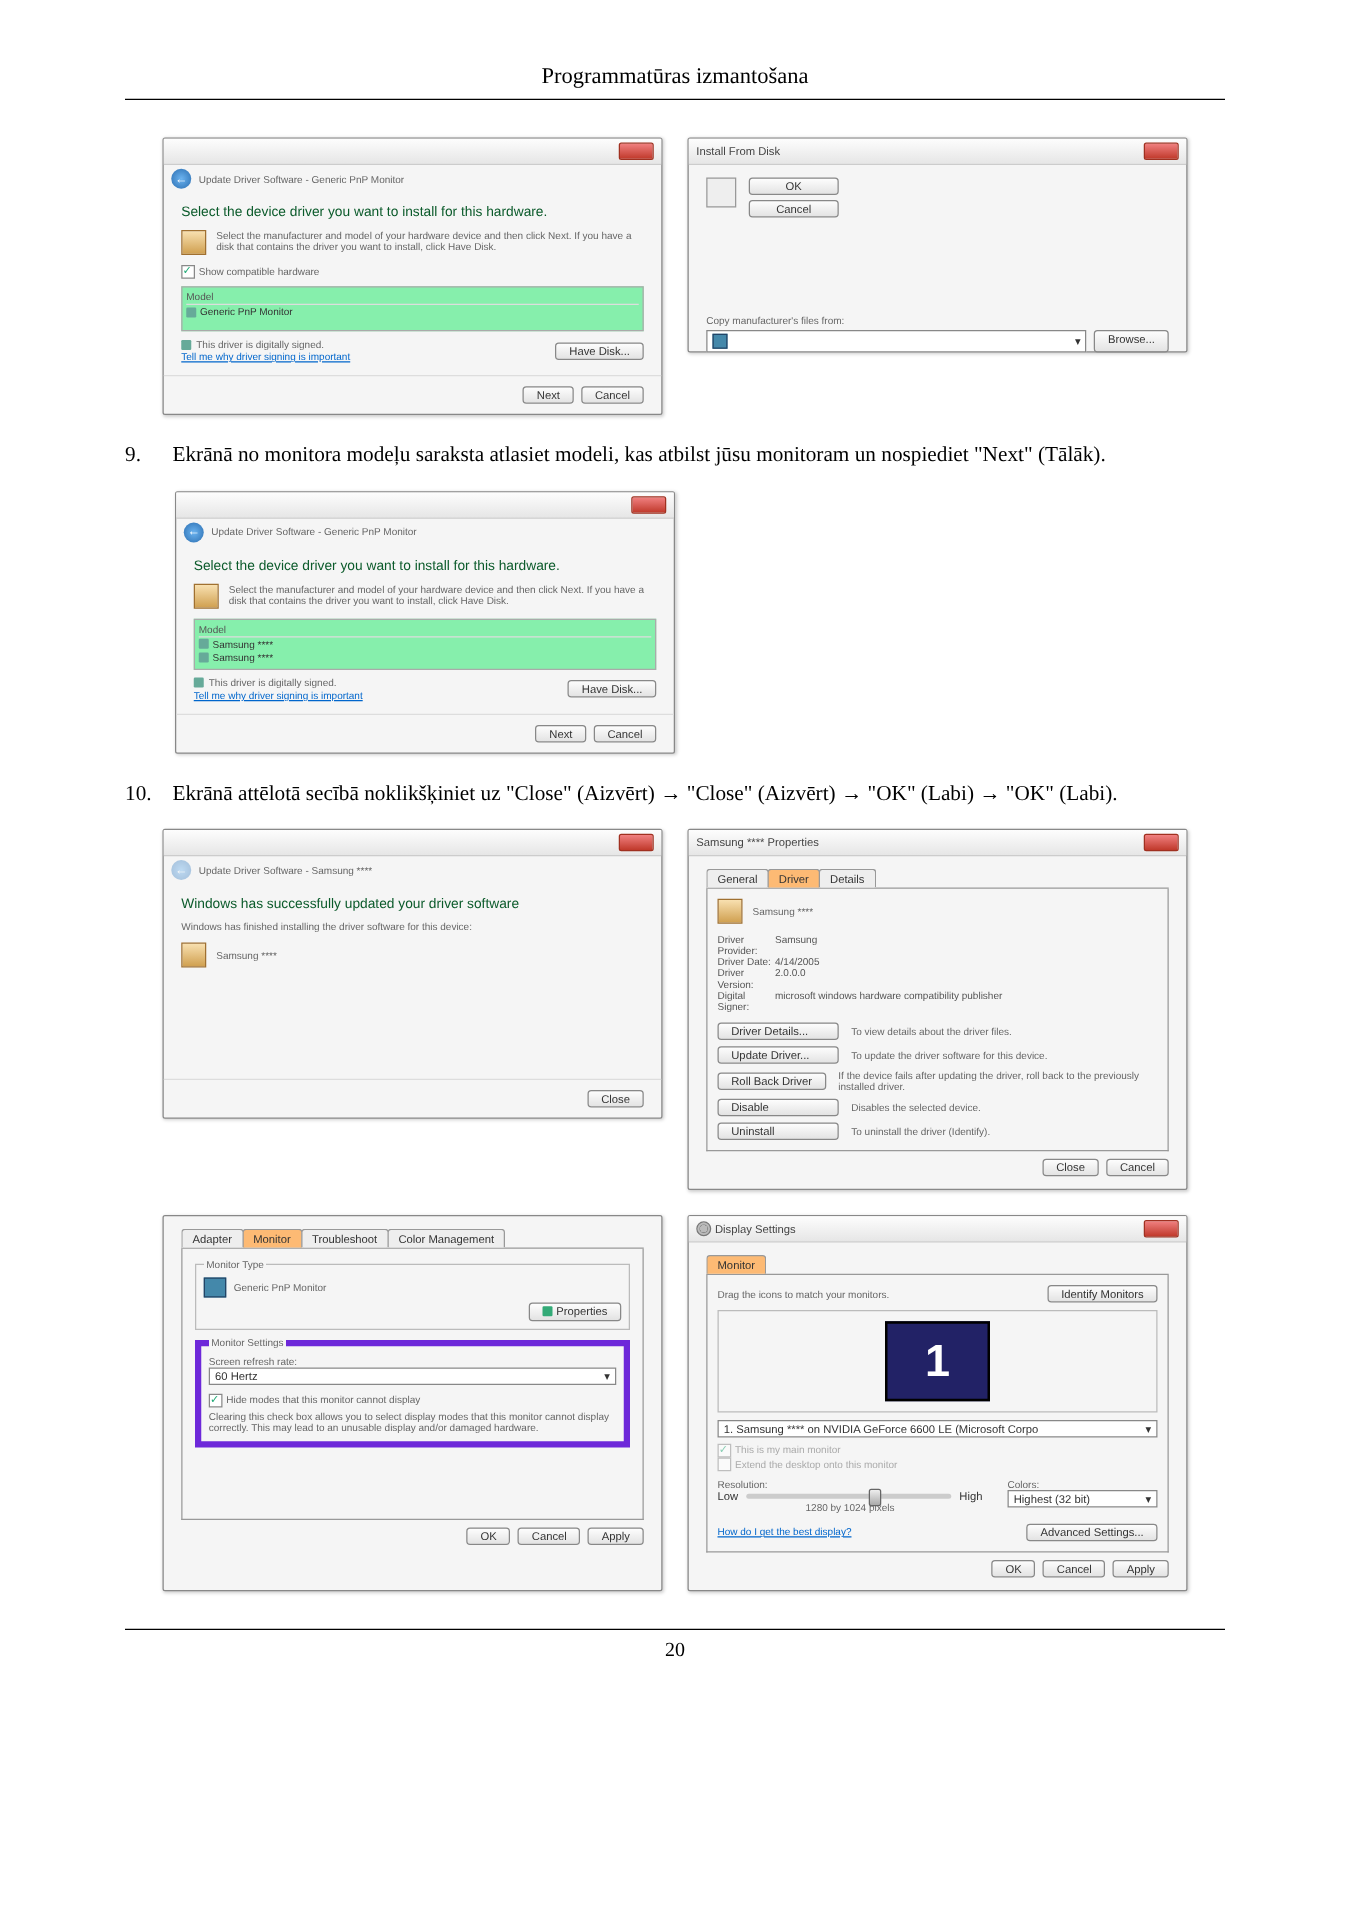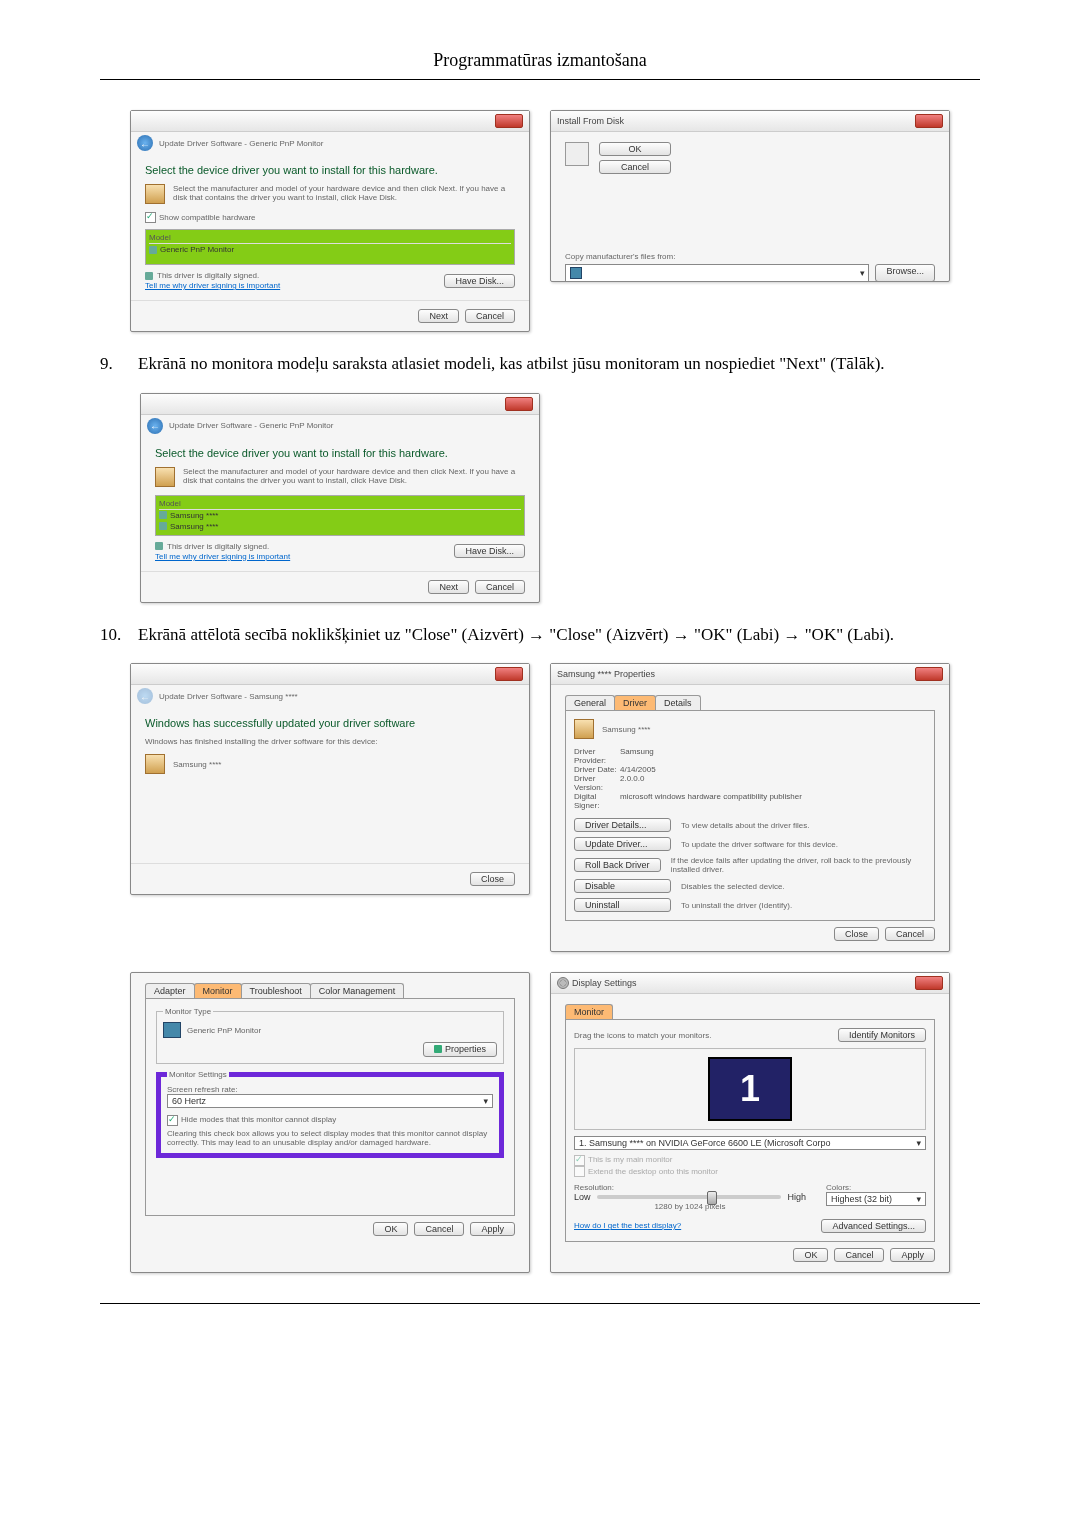--- a/index.html
+++ b/index.html
@@ -7,21 +7,21 @@
 .header-title { text-align:center; font-size:18px; margin-bottom:8px; }
 .header-line { border:none; border-top:1px solid #000; margin:0 0 30px 0; }
 .row { display:flex; justify-content:center; gap:20px; margin-bottom:20px; }
 .dlg { background:#f5f5f5; border:1px solid #888; border-radius:2px; font-family: "Segoe UI", Tahoma, sans-serif; font-size:9px; color:#333; box-shadow:1px 1px 3px rgba(0,0,0,0.2); position:relative; }
 .titlebar { background:linear-gradient(to bottom,#fdfdfd,#e6e6e6); border-bottom:1px solid #ccc; padding:3px 6px; display:flex; align-items:center; justify-content:space-between; height:14px; }
 .titlebar .t { font-size:9px; color:#444; }
 .closebox { width:26px; height:12px; background:linear-gradient(to bottom,#f08080,#c0392b); border:1px solid #a03020; border-radius:2px; }
 .dlg-body { padding:10px 14px; }
 .greenhead { color:#0a5a2a; font-size:11px; }
 .subtext { font-size:8px; color:#666; }
-.listbox { background:#84cc16; border:1px solid #aaa; min-height:28px; padding:3px; margin:6px 0; }
+.listbox { background:#86efac; border:1px solid #aaa; min-height:28px; padding:3px; margin:6px 0; }
 .listbox .hdr { font-size:8px; color:#555; border-bottom:1px solid #ddd; padding-bottom:1px; }
 .listbox .item { font-size:8px; color:#333; padding:1px 0; display:flex; align-items:center; gap:3px; }
 .shield { width:8px; height:8px; background:#6a9; border-radius:1px; display:inline-block; }
 .btn { background:linear-gradient(to bottom,#fdfdfd,#e3e3e3); border:1px solid #888; border-radius:3px; padding:1px 10px; font-size:9px; color:#333; display:inline-block; }
 .btnrow { display:flex; gap:6px; justify-content:flex-end; }
 .link { color:#0066cc; font-size:8px; text-decoration:underline; }
 .check { width:9px; height:9px; border:1px solid #888; background:#fff; display:inline-block; margin-right:3px; vertical-align:middle; position:relative; }
 .check.on::after { content:"✓"; position:absolute; top:-2px; left:0; font-size:9px; color:#2a7; }
 .floppy { width:22px; height:22px; background:#eee; border:1px solid #999; display:inline-block; }
 .wizard-back { display:flex; align-items:center; gap:6px; padding:3px 6px; }
@@ -337,21 +337,21 @@
               <div class="subtext">Resolution:</div>
               <div class="slider">
                 <span>Low</span>
                 <div class="slider-track">
                     <div class="slider-thumb" style="left:60%;"></div>
                   </div>
                 <span>High</span>
               </div>
               <div class="subtext" style="text-align:center;">1280 by 1024 pixels</div>
             </div>
-            <div style="width:100px;">
+            <div style="width:120px;">
               <div class="subtext">Colors:</div>
               <div class="combobox" style="display:flex;justify-content:space-between;">
                   <span>Highest (32 bit)</span>
                   <span>▾</span>
                 </div>
             </div>
           </div>
           <div style="display:flex;justify-content:space-between;margin-top:8px;align-items:center;">
             <span class="link">How do I get the best display?</span>
             <span class="btn">Advanced Settings...</span>
@@ -360,13 +360,14 @@
         <div class="btnrow" style="margin-top:6px;">
           <span class="btn">OK</span>
           <span class="btn">Cancel</span>
           <span class="btn">Apply</span>
         </div>
       </div>
     </div>
   </div>
 
   <hr class="footer-line">
+  <div class="page-num">20</div>
 </div>
 
 </body></html>

